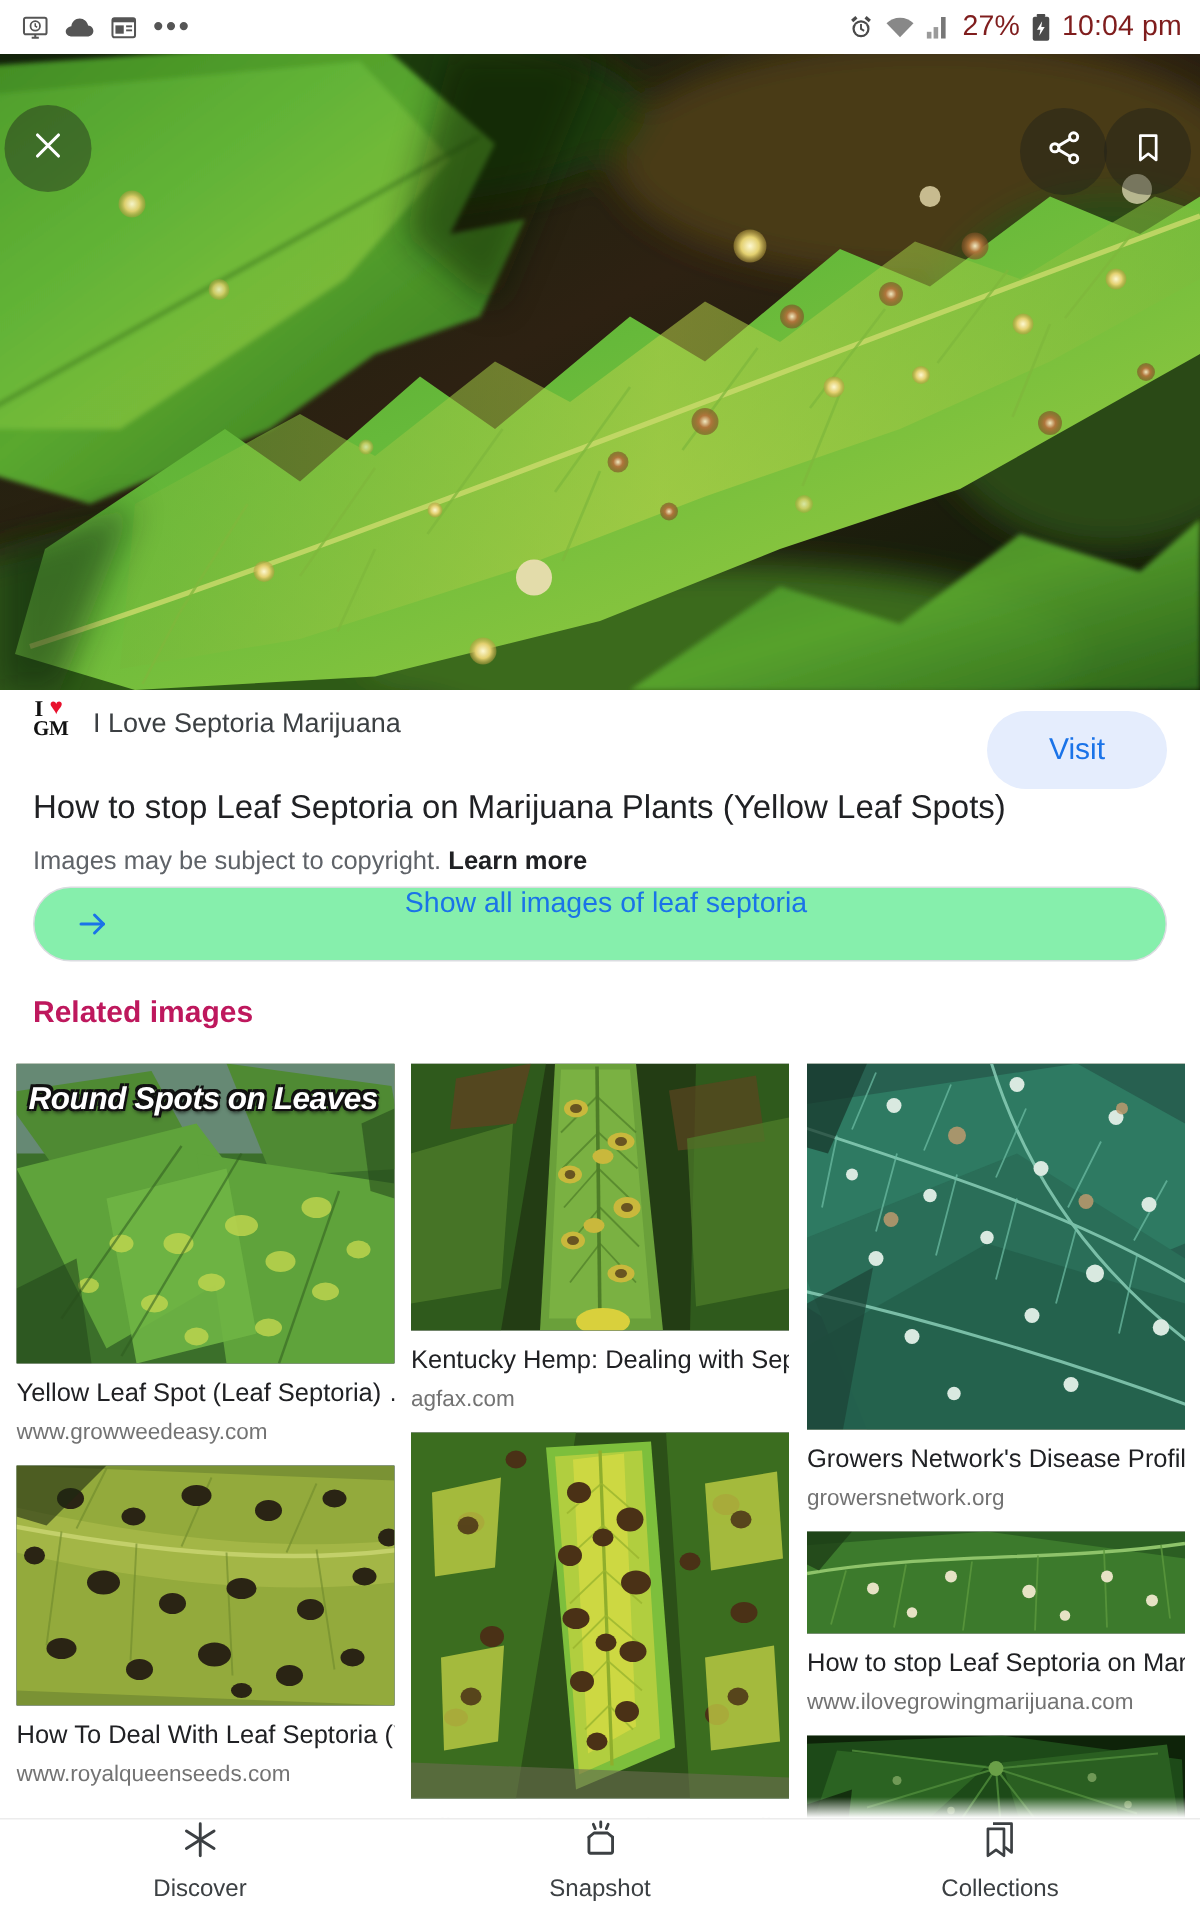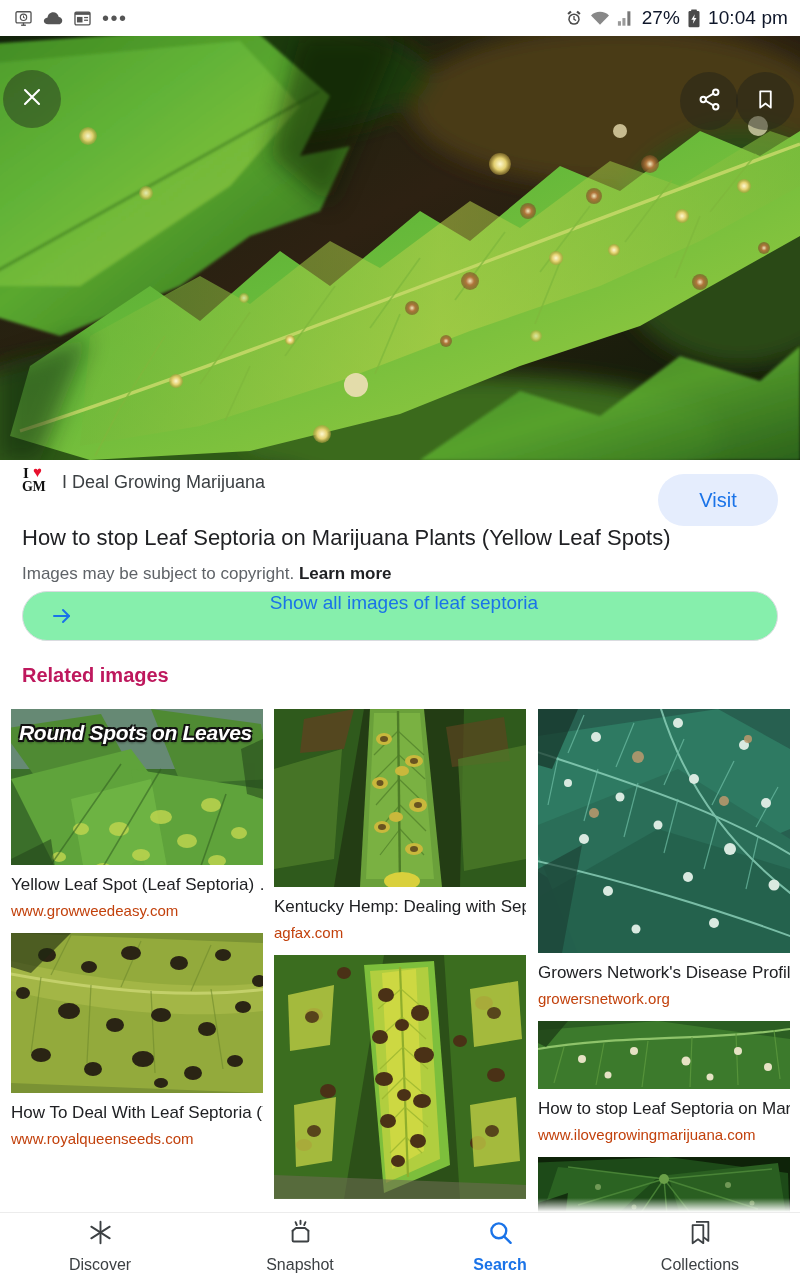--- a/index.html
+++ b/index.html
@@ -13,21 +13,21 @@
 
   
   .statusbar {
     position: absolute; top: 0; left: 0; width: 800px; height: 36px;
     background: #ffffff; display: flex; align-items: center;
     padding: 0 12px 0 14px; z-index: 40;
   }
   .sb-left { display: flex; align-items: center; gap: 10px; }
   .sb-right { margin-left: auto; display: flex; align-items: center; gap: 7px; }
   .sb-icon { display: inline-flex; align-items: center; justify-content: center; }
-  .sb-text { font-size: 19px; color: #0f172a; letter-spacing: .1px; white-space: nowrap; }
+  .sb-text { font-size: 19px; color: #7f1d1d; letter-spacing: .1px; white-space: nowrap; }
   .sb-dots { font-size: 20px; color: #555; letter-spacing: 1.5px; line-height: 10px; }
 
   
   .hero {
     position: absolute; top: 36px; left: 0; width: 800px; height: 424px;
     overflow: hidden; background: #0d2008;
   }
   .hero-art { position: absolute; inset: 0; }
   .scrim-btn {
     position: absolute; width: 58px; height: 58px; border-radius: 50%;
@@ -81,37 +81,37 @@
   .col { position: absolute; top: 0; width: 252px; }
   .col-0 { left: 11px; }
   .col-1 { left: 274px; }
   .col-2 { left: 538px; }
   .card { margin-bottom: 14px; }
   .thumb { width: 100%; overflow: hidden; position: relative; background: #16340f; display: block; }
   .cap-title {
     font-size: 17px; color: #202124; margin-top: 9px; line-height: 22px;
     white-space: nowrap; overflow: hidden;
   }
-  .cap-src { font-size: 15px; color: #c2410c; margin-top: 6px; white-space: nowrap; overflow: hidden; }
+  .cap-src { font-size: 15px; color: #737373; margin-top: 6px; white-space: nowrap; overflow: hidden; }
   .overlay-text {
     position: absolute; top: 12px; left: 8px; right: 8px;
     font-size: 21px; font-weight: 700; color: #fff; font-style: italic;
     text-shadow: -1.6px -1.6px 0 #111, 1.6px -1.6px 0 #111, -1.6px 1.6px 0 #111,
                  1.6px 1.6px 0 #111, 0 2px 3px #111;
     letter-spacing: -.3px; white-space: nowrap;
   }
 
   
   .botnav {
     position: absolute; bottom: 0; left: 0; width: 800px; height: 68px;
     background: #fff; border-top: 1px solid #ececec; display: flex; z-index: 30;
   }
   .nav-item {
     flex: 1; display: flex; flex-direction: column; align-items: center;
-    justify-content: center; gap: 6px; color: #3c4043; cursor: pointer;
+    gap: 6px; color: #3c4043; cursor: pointer;
   }
   .nav-item.active { color: #1a73e8; }
   .nav-label { font-size: 16px; }
   .nav-item.active .nav-label { font-weight: 700; }
   .fade-bottom {
     position: absolute; left: 0; bottom: 68px; width: 800px; height: 14px;
     background: linear-gradient(to top, rgba(255,255,255,1), rgba(255,255,255,0)); z-index: 25;
   }
 </style>
 </head>
@@ -326,21 +326,21 @@
     </div>
   </div>
 
   <div class="attrib">
     <div class="attrib-row1">
       <span class="favicon">
         <span class="fav-i">I</span>
         <span class="fav-heart">♥</span>
         <span class="fav-gm">GM</span>
       </span>
-      <span class="site-name">I Deal Growing Marijuana</span>
+      <span class="site-name">I Love Septoria Marijuana</span>
     </div>
     <div class="page-title">How to stop Leaf Septoria on Marijuana Plants (Yellow Leaf Spots)</div>
     <div class="copyright">
       <span>Images may be subject to copyright.</span>
       <b>Learn more</b>
     </div>
     <button class="visit-btn">Visit</button>
   </div>
 
   <div class="showall">
@@ -352,21 +352,21 @@
     </span>
     <span class="label">Show all images of leaf septoria</span>
   </div>
 
   <div class="related-head">Related images</div>
 
   <div class="grid">
 
     <div class="col col-0">
       <div class="card">
-        <div class="thumb" style="height:156px">
+        <div class="thumb" style="height:200px">
           <svg viewBox="0 0 252 200" preserveAspectRatio="xMidYMid slice" width="100%" height="200">
             <rect width="252" height="200" fill="#3b6f2a"></rect>
             <path d="M0 0h252v60H0z" fill="#8a9fb0" opacity=".55"></path>
             <g fill="#4f8a33">
                 <path d="M-10 20 L90 5 L120 60 L40 90 Z"></path>
                 <path d="M140 0 L250 15 L260 70 L170 75 Z"></path>
               </g>
             <g fill="#5fa33b">
                 <path d="M0 70 L120 40 L180 120 L60 190 Z"></path>
                 <path d="M120 60 L252 80 L252 200 L140 200 Z"></path>
@@ -708,29 +708,20 @@
         <svg width="27" height="27" viewBox="0 0 24 24" fill="none" stroke="#3c4043" stroke-width="1.7" stroke-linecap="round" stroke-linejoin="round">
           <path d="M5 10.5v8.5a1 1 0 0 0 1 1h12a1 1 0 0 0 1-1v-8.5"></path>
           <path d="M5 10.5 8 8h8l3 2.5"></path>
           <path d="M12 1.5v3"></path>
             <path d="M7.6 2.8l1.1 2.6"></path>
             <path d="M16.4 2.8l-1.1 2.6"></path>
         </svg>
       </span>
       <span class="nav-label">Snapshot</span>
     </div>
-    <div class="nav-item active">
-      <span>
-        <svg width="27" height="27" viewBox="0 0 24 24" fill="none" stroke="#1a73e8" stroke-width="2.1" stroke-linecap="round">
-          <circle cx="10.5" cy="10.5" r="6.6"></circle>
-            <path d="M15.4 15.6 21 21.2"></path>
-        </svg>
-      </span>
-      <span class="nav-label">Search</span>
-    </div>
     <div class="nav-item">
       <span>
         <svg width="27" height="27" viewBox="0 0 24 24" fill="none" stroke="#3c4043" stroke-width="1.6" stroke-linejoin="round">
           <path d="M8 2.5h11v17l-4-3.2"></path>
           <path d="M5 5.5h9.5v16L9.8 18l-4.8 3.5z"></path>
         </svg>
       </span>
       <span class="nav-label">Collections</span>
     </div>
   </div>

